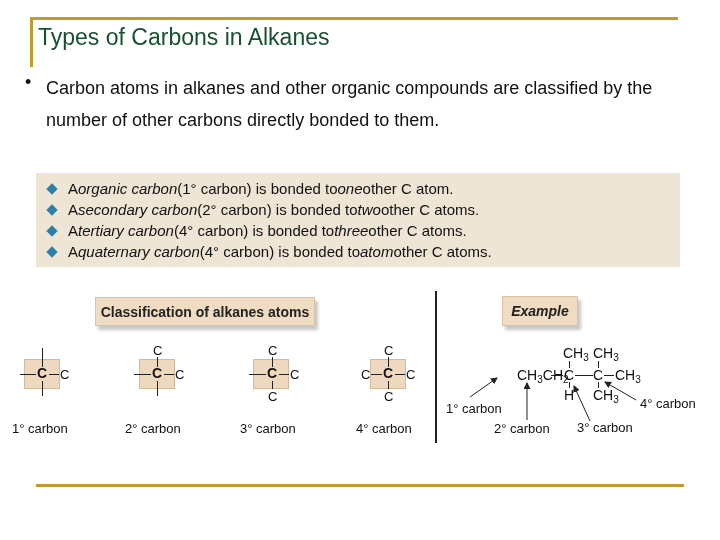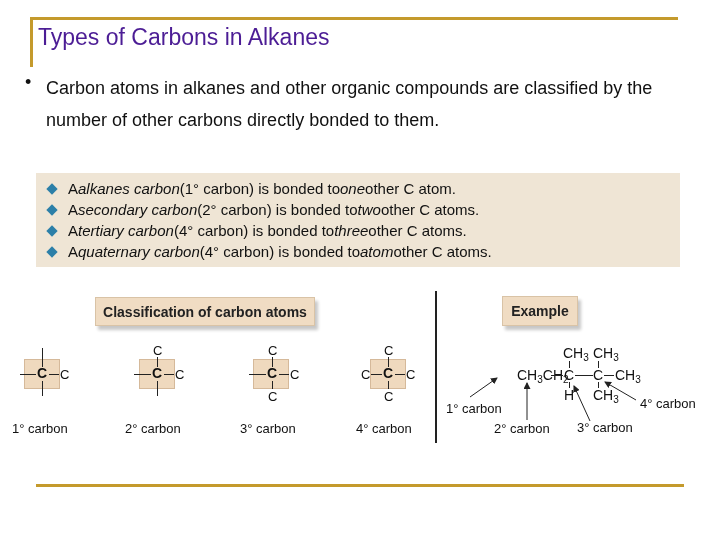--- a/index.html
+++ b/index.html
@@ -1,21 +1,21 @@
 <!DOCTYPE html>
 <html><head>
 <meta charset="utf-8">
 <style>
   html, body { margin:0; padding:0; }
   body { width:720px; height:540px; background:#ffffff; position:relative; overflow:hidden;
          font-family:"Liberation Sans", sans-serif; color:#111; }
   .abs { position:absolute; }
   .gold-h { position:absolute; height:3px; background:#C49A2C; }
   .gold-v { position:absolute; width:3px; background:#C49A2C; }
-  .title { position:absolute; left:38px; top:24px; font-size:23px; color:#4c1d95; white-space:nowrap; }
+  .title { position:absolute; left:38px; top:24px; font-size:23px; color:#14532d; white-space:nowrap; }
   .intro-bullet { position:absolute; left:25px; top:72px; font-size:18px; }
   .intro-text { position:absolute; left:46px; top:72px; font-size:18px; line-height:32px; width:660px; }
   .defbox { position:absolute; left:36px; top:173px; width:644px; height:94px; background:#EFE5D5; }
   .defrow { position:absolute; left:10px; font-size:15px; white-space:nowrap; display:flex; align-items:center; height:21px; }
   .diamond { width:8px; height:8px; background:#2C7FA8; transform:rotate(45deg); margin-right:12px; margin-left:2px; display:inline-block; }
   .defrow i { font-style:italic; }
   .labelbox { position:absolute; background:#F0DCC3; border:1px solid #D9C3A6;
               box-shadow:3px 4px 3px rgba(0,0,0,0.22); font-weight:bold; font-size:14px;
               display:flex; align-items:center; justify-content:center; color:#222; }
   .sq { position:absolute; width:34px; height:28px; background:#EFD9BE; border:1px solid #D5B99A; }
@@ -37,21 +37,21 @@
 
 <div class="title">Types of Carbons in Alkanes</div>
 
 <div class="intro-bullet">•</div>
 <div class="intro-text">Carbon atoms in alkanes and other organic compounds are classified by the number of other carbons directly bonded to them.</div>
 
 <div class="defbox">
   <div class="defrow" style="top:5px;">
     <span class="diamond"></span>
     <span>A </span>
-    <i>alkanes carbon</i>
+    <i>organic carbon</i>
     <span> (1° carbon) is bonded to </span>
     <i>one</i>
     <span> other C atom.</span>
   </div>
   <div class="defrow" style="top:26px;">
     <span class="diamond"></span>
     <span>A </span>
     <i>secondary carbon</i>
     <span> (2° carbon) is bonded to </span>
     <i>two</i>
@@ -68,21 +68,21 @@
   <div class="defrow" style="top:68px;">
     <span class="diamond"></span>
     <span>A </span>
     <i>quaternary carbon</i>
     <span> (4° carbon) is bonded to </span>
     <i>atom</i>
     <span> other C atoms.</span>
   </div>
 </div>
 
-<div class="labelbox" style="left:95px; top:297px; width:218px; height:27px;">Classification of carbon atoms</div>
+<div class="labelbox" style="left:95px; top:297px; width:218px; height:27px;">Classification of alkanes atoms</div>
 
 <div>
   <div class="sq" style="left:24px; top:359px;"></div>
   <div class="bond-v" style="left:42px; top:348px; height:19px;"></div>
   <div class="bond-v" style="left:42px; top:381px; height:15px;"></div>
   <div class="bond-h" style="left:20px; top:374px; width:16px;"></div>
   <div class="bond-h" style="left:49px; top:374px; width:10px;"></div>
   <div class="atom bold" style="left:37px; top:367px;">C</div>
   <div class="atom" style="left:60px; top:368px;">C</div>
 </div>
@@ -122,21 +122,21 @@
   <div class="atom" style="left:361px; top:368px;">C</div>
   <div class="bond-h" style="left:371px; top:374px; width:11px;"></div>
   <div class="bond-h" style="left:395px; top:374px; width:10px;"></div>
   <div class="atom bold" style="left:383px; top:367px;">C</div>
   <div class="atom" style="left:406px; top:368px;">C</div>
 </div>
 <div class="clabel" style="left:356px; top:421px;">4° carbon</div>
 
 <div class="divider"></div>
 
-<div class="labelbox" style="left:502px; top:296px; width:74px; height:28px;">Example</div>
+<div class="labelbox" style="left:502px; top:296px; width:74px; height:28px;font-style:italic;">Example</div>
 
 <div>
   <div class="chem" style="left:563px; top:346px;">CH<sub>3</sub></div>
   <div class="chem" style="left:593px; top:346px;">CH<sub>3</sub></div>
   <div class="bond-v" style="left:569px; top:361px; height:7px;"></div>
   <div class="bond-v" style="left:598px; top:361px; height:7px;"></div>
   <div class="chem" style="left:497px; top:368px;margin-left:20px;">CH<sub>3</sub>CH<sub>2</sub></div>
   <div class="bond-h" style="left:551px; top:375px; width:12px;"></div>
   <div class="chem" style="left:564px; top:368px;">C</div>
   <div class="bond-h" style="left:575px; top:375px; width:18px;"></div>

